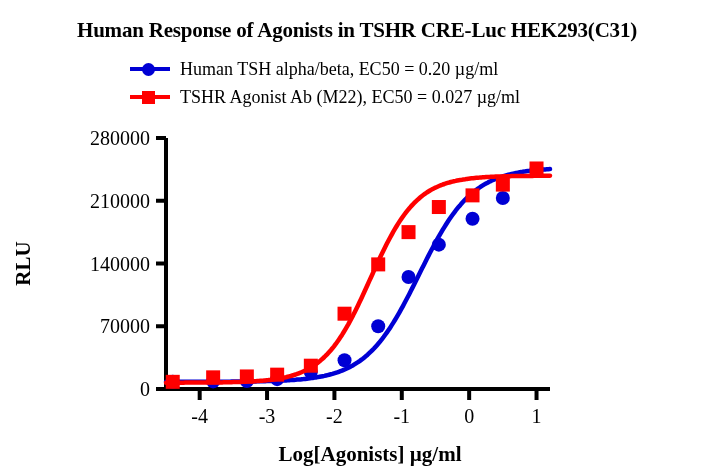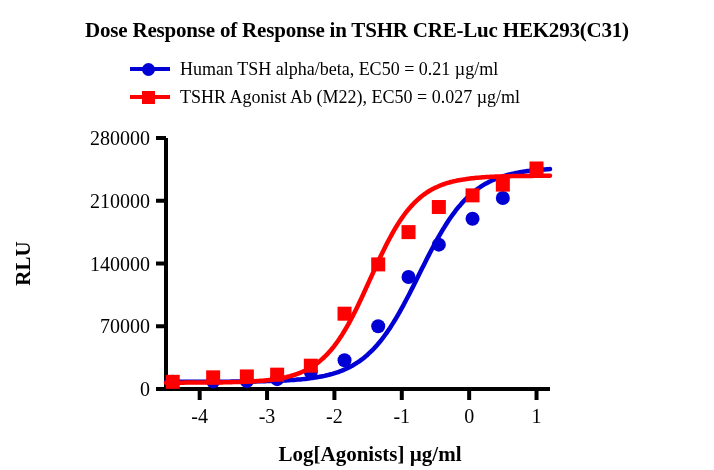--- a/index.html
+++ b/index.html
@@ -84,29 +84,29 @@
   .axis-name {
     font-size: 21px;
     font-weight: bold;
   }
 </style>
 </head>
 <body>
 
 <div id="figure">
 
-  <div id="chart-title">Dose Response of Response in TSHR CRE-Luc HEK293(C31)</div>
+  <div id="chart-title">Human Response of Agonists in TSHR CRE-Luc HEK293(C31)</div>
 
   <div id="legend">
     <div class="legend-row">
       <span class="legend-key">
         <span class="legend-line" style="background: rgb(0, 0, 212);"></span>
         <span class="legend-marker circle" style="background: rgb(0, 0, 212);"></span>
       </span>
-      <span class="legend-label">Human TSH alpha/beta, EC50 = 0.21 µg/ml</span>
+      <span class="legend-label">Human TSH alpha/beta, EC50 = 0.20 µg/ml</span>
     </div>
     <div class="legend-row">
       <span class="legend-key">
         <span class="legend-line" style="background: rgb(255, 0, 0);"></span>
         <span class="legend-marker" style="background: rgb(255, 0, 0);"></span>
       </span>
       <span class="legend-label">TSHR Agonist Ab (M22), EC50 = 0.027 µg/ml</span>
     </div>
   </div>
 

